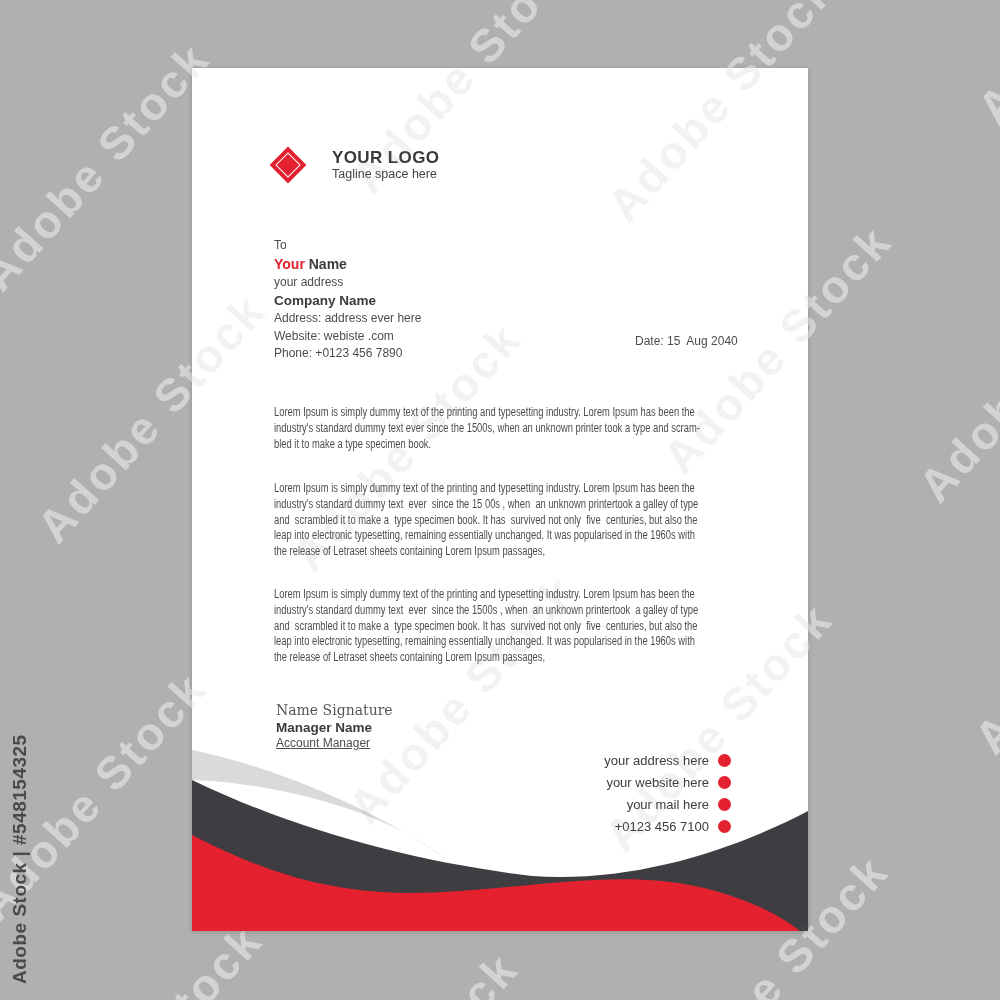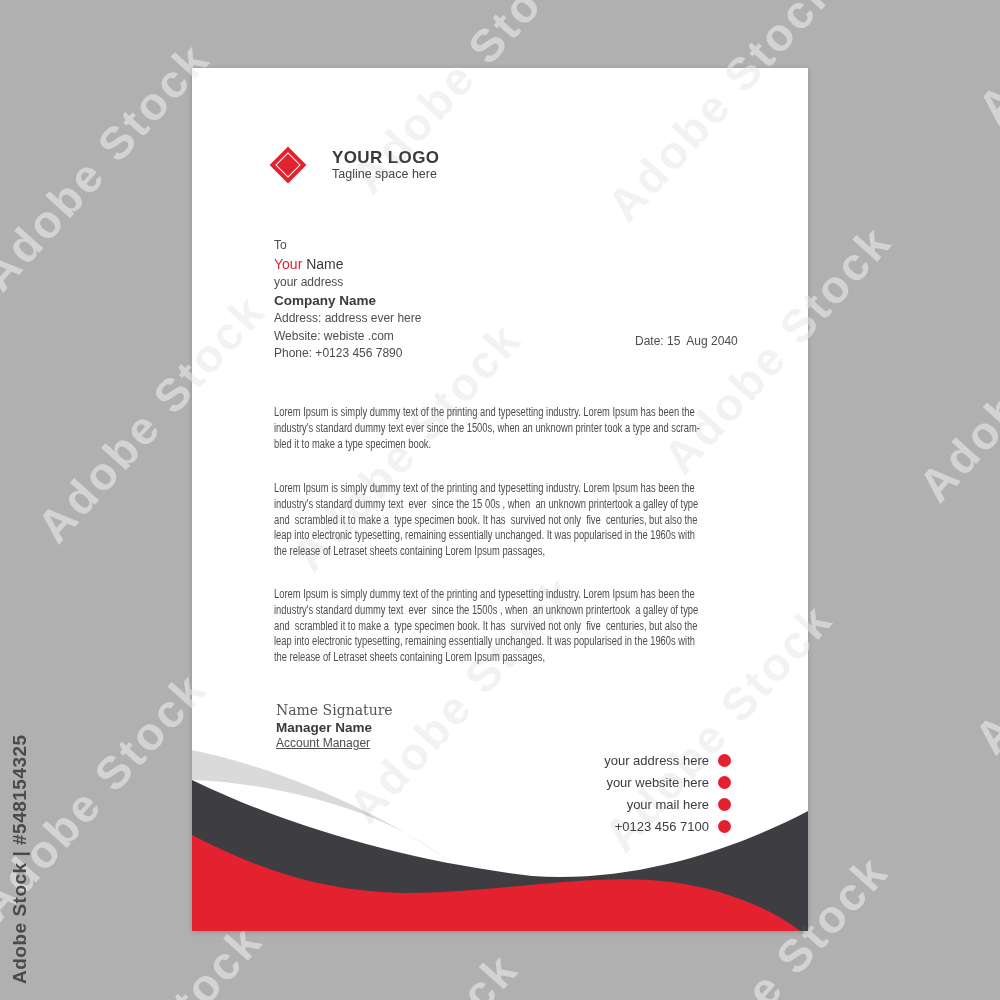--- a/index.html
+++ b/index.html
@@ -42,21 +42,21 @@
   
   .logo{position:absolute;left:77px;top:78px;display:flex;align-items:center;gap:25px;}
   .diamond{width:26px;height:26px;background:var(--red);transform:rotate(45deg);position:relative;flex:0 0 auto;margin:6px;}
   .diamond-inner{position:absolute;inset:4px;border:1.5px solid #ffffff;background:var(--red);}
   .logo-name{font-size:17px;font-weight:700;color:#3a3a3c;letter-spacing:0.4px;line-height:19px;}
   .logo-tagline{font-size:12.5px;color:#454547;line-height:15px;}
   
   .recipient{position:absolute;left:82px;top:170px;color:var(--body);}
   .recipient div{margin-bottom:3.5px;}
   .r-to{font-size:12px;}
-  .r-name{font-size:14px;font-weight:400;color:var(--ink);}
+  .r-name{font-size:14px;font-weight:700;color:var(--ink);}
   .r-name .accent{color:var(--red);}
   .r-pos{font-size:12px;}
   .r-company{font-size:13.5px;font-weight:700;color:var(--ink);}
   .r-line{font-size:12px;}
   
   .date{position:absolute;left:443px;top:266px;font-size:12px;color:var(--body);white-space:pre;}
   
   .para{
     position:absolute;left:82px;
     font-size:12px;line-height:15.8px;color:var(--body);

